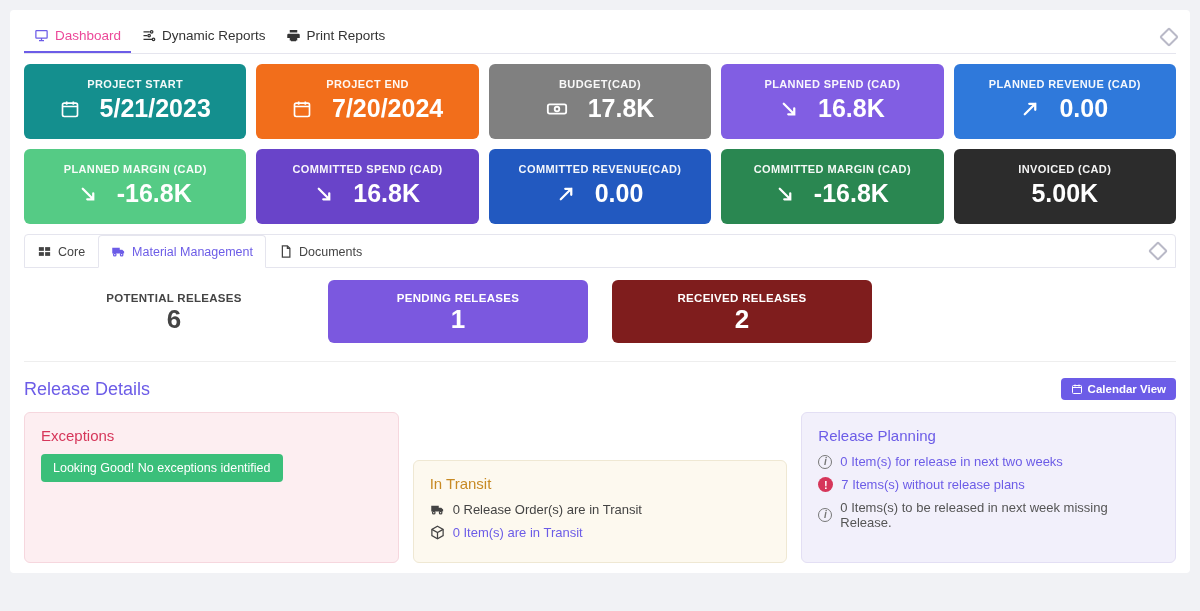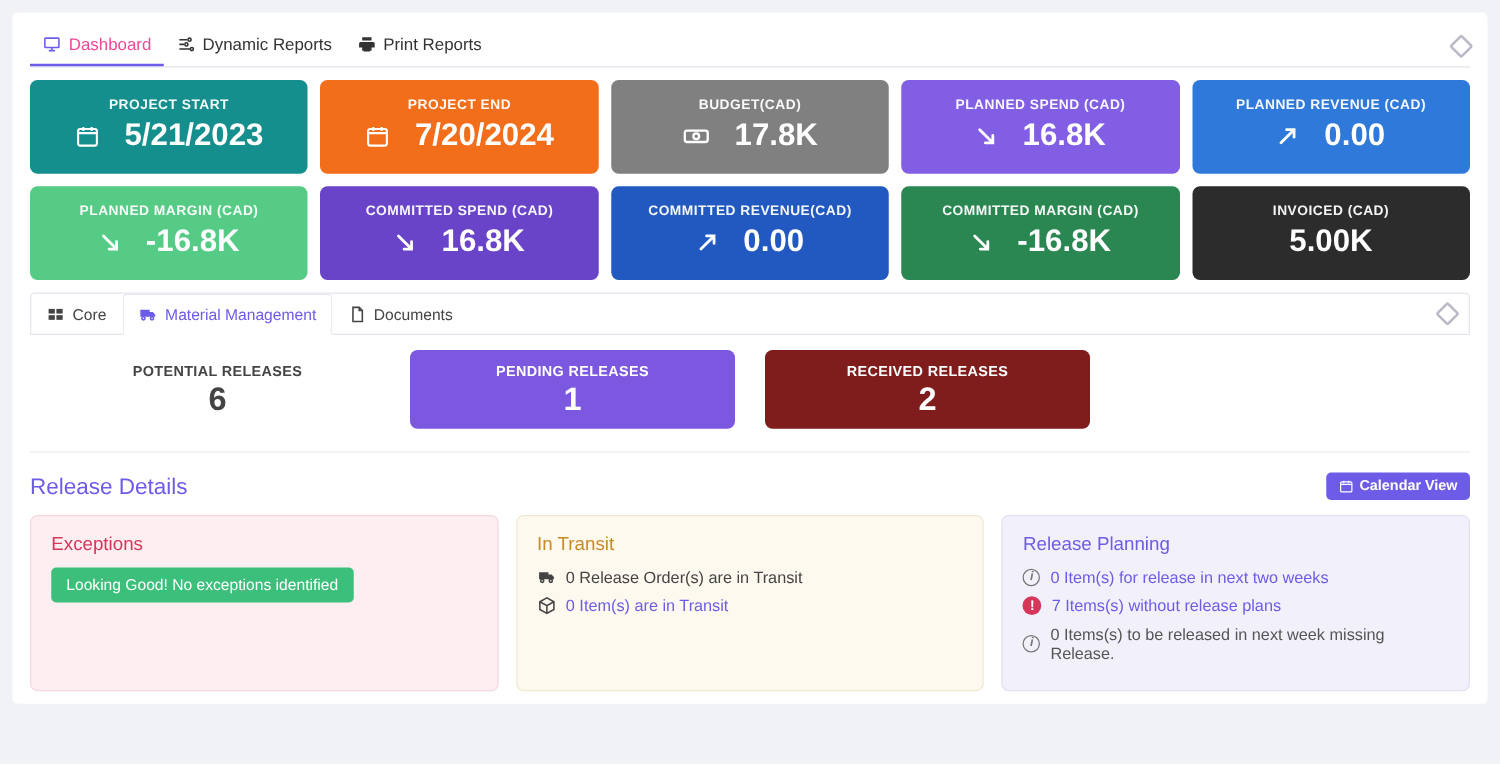--- a/index.html
+++ b/index.html
@@ -44,21 +44,21 @@
   
   .rd-head { display:flex; align-items:center; justify-content:space-between; margin: 16px 0 12px; }
   .rd-head h2 { color:#6c5ce7; font-weight:500; font-size:18px; }
   .btn-cal { background:#6c5ce7; color:#fff; border:none; border-radius:4px; padding:5px 10px; font-size:11.5px; font-weight:600; display:flex; align-items:center; gap:5px; cursor:pointer; }
   .panels { display:grid; grid-template-columns: 1fr 1fr 1fr; gap: 14px; }
   .panel { border-radius:6px; padding:14px 16px; font-size:13px; }
   .panel h3 { font-size:15px; font-weight:500; margin-bottom:10px; }
   .p-ex { background:#fdeef1; border:1px solid #f6d7de; }
   .p-ex h3 { color:#d6365a; }
   .badge-ok { background:#3bbf7a; color:#fff; border-radius:4px; padding:7px 12px; font-size:12.5px; display:inline-block; }
-  .p-tr { background:#fdf9ef; border:1px solid #efe8d3; }
+  .p-tr { background:#fdf9ef; border:1px solid #efe8d3;margin-top:48px; }
   .p-tr h3 { color:#c88a24; }
   .line { display:flex; align-items:center; gap:8px; margin:8px 0; color:#444; }
   .line a { color:#6c5ce7; text-decoration:none; }
   .p-pl { background:#f2f0fb; border:1px solid #e3dff4; }
   .p-pl h3 { color:#6c5ce7; }
   .info-ic { width:14px; height:14px; border:1.5px solid #777; border-radius:50%; position:relative; flex:none; }
   .info-ic::after { content:"i"; position:absolute; left:50%; top:50%; transform:translate(-50%,-54%); font-size:10px; font-weight:700; color:#777; font-style: italic; }
   .err-ic { width:15px; height:15px; background:#d6365a; border-radius:50%; position:relative; flex:none; }
   .err-ic::after { content:"!"; position:absolute; left:50%; top:50%; transform:translate(-50%,-52%); font-size:11px; font-weight:700; color:#fff; }
   svg.ic { width:15px; height:15px; flex:none; }

